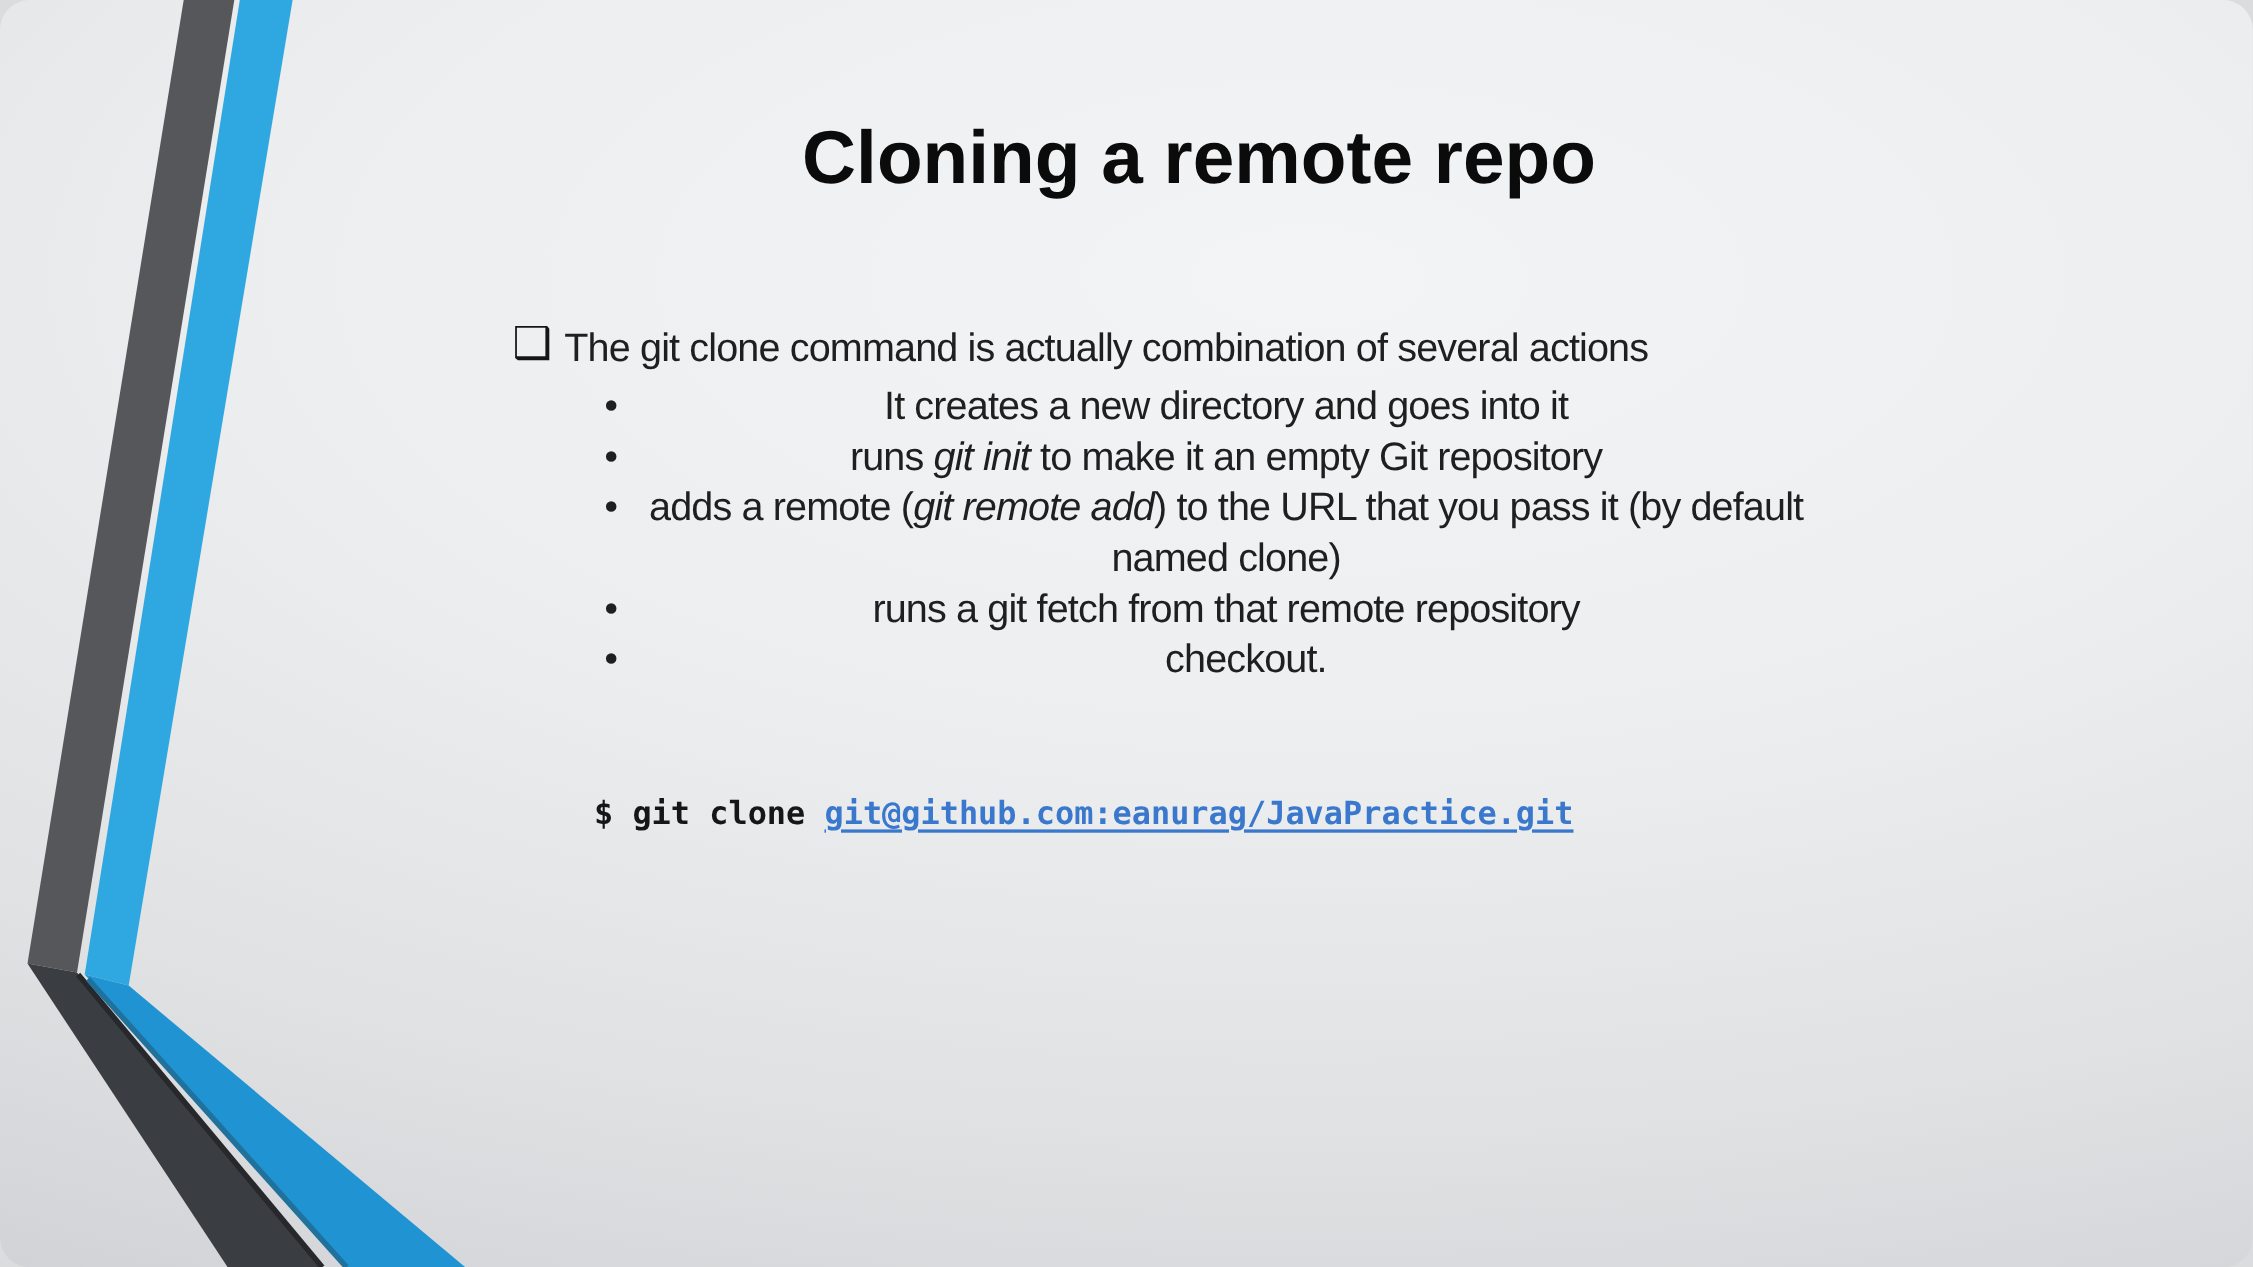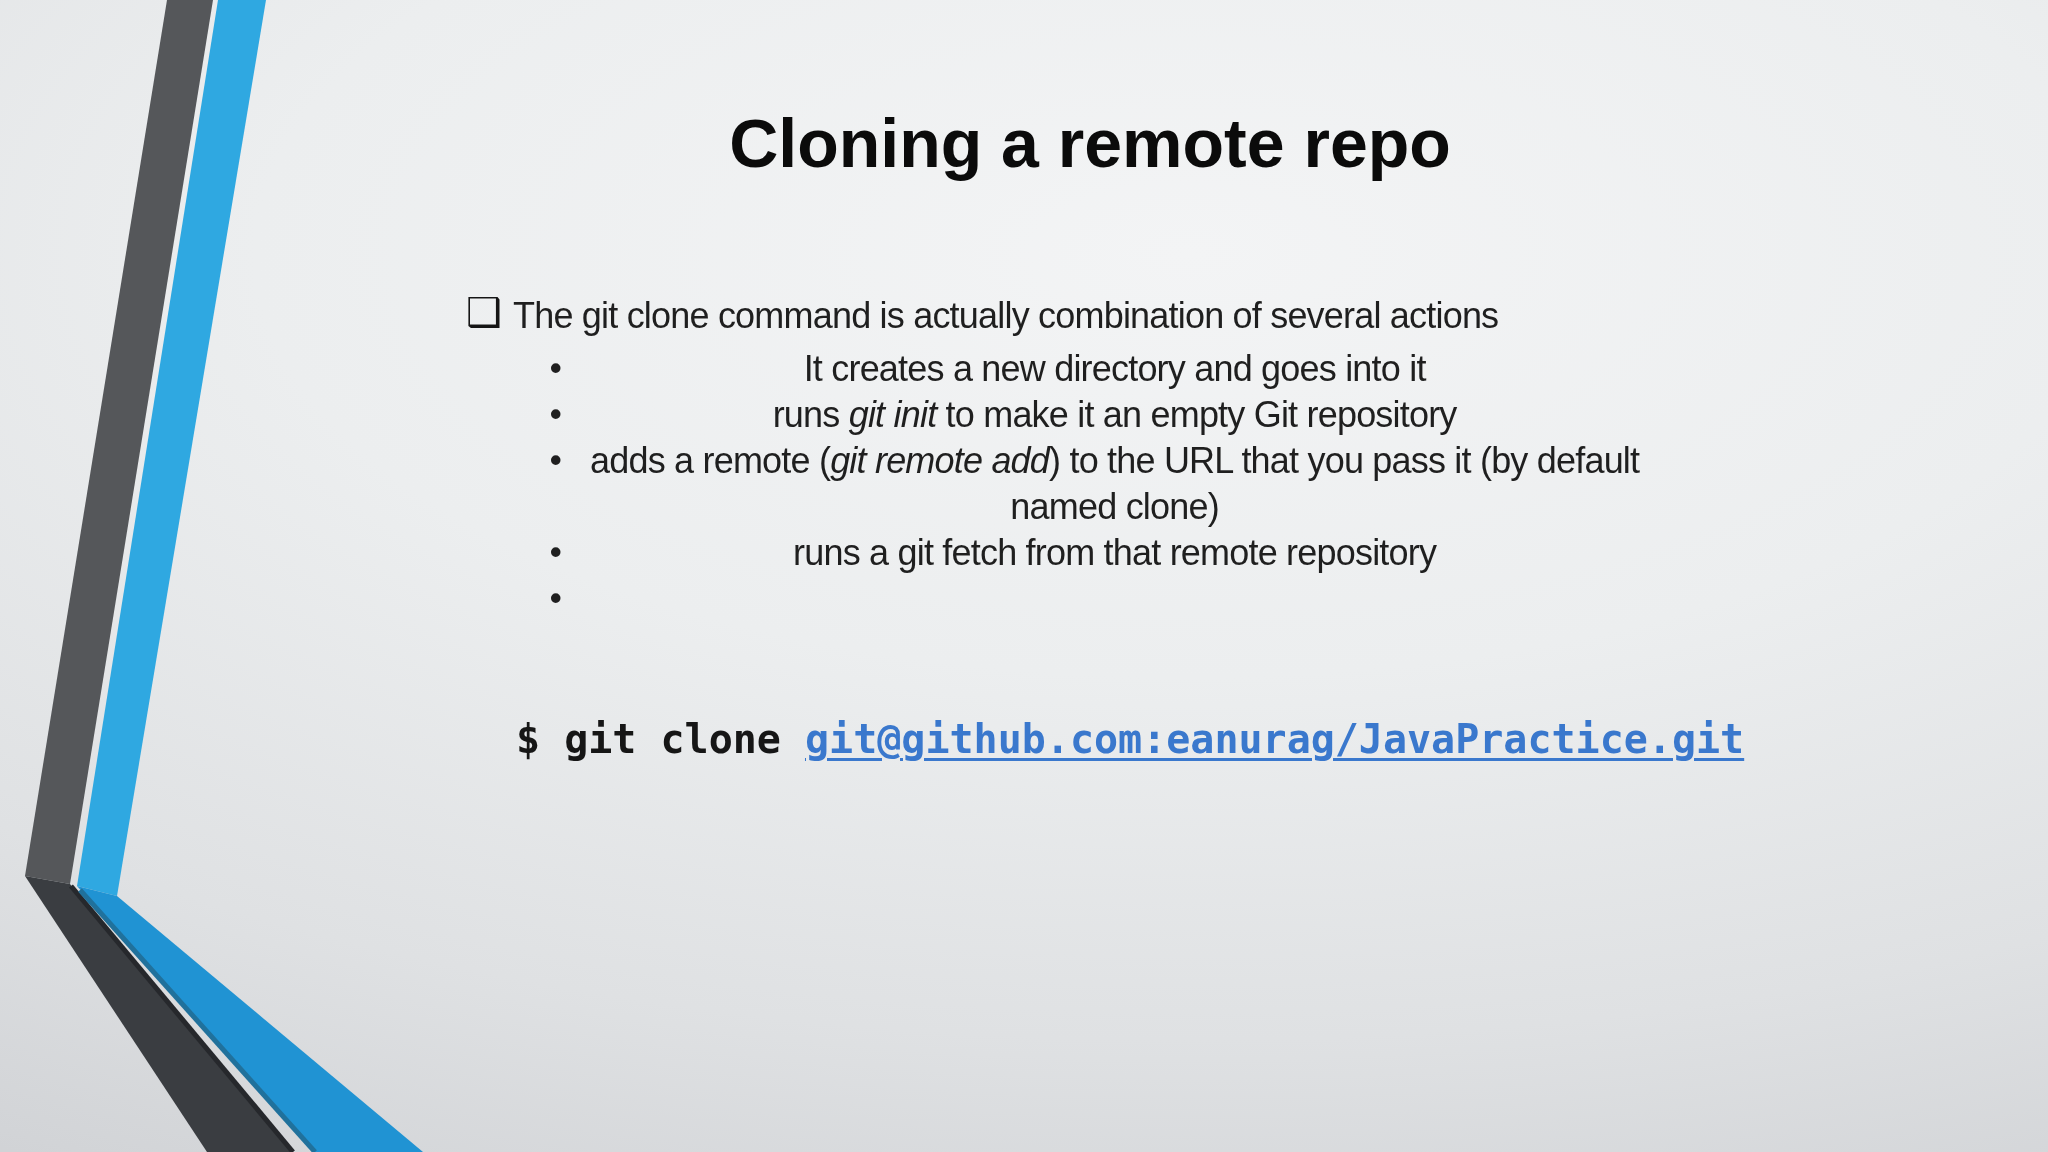--- a/index.html
+++ b/index.html
@@ -6,20 +6,21 @@
   body{
     width:2048px;height:1152px;overflow:hidden;
     font-family:"Liberation Sans",sans-serif;
     background:#dadcde;
   }
   .slide{
     position:absolute;left:0;top:0;width:2048px;height:1152px;
     background:radial-gradient(130% 105% at 58% 22%,
       #f3f4f5 0%, #eceeef 35%, #dfe1e3 65%, #d2d4d7 85%, #c7c9cd 100%);
     overflow:hidden;
+    border-radius:27px;
   }
   svg.deco{position:absolute;left:0;top:0;width:2048px;height:1152px;display:block;}
 
   .title{
     position:absolute;left:140px;right:8px;top:104px;
     text-align:center;
     font-size:68px;font-weight:bold;color:#0b0b0b;
     letter-spacing:0;
   }
 
@@ -43,23 +44,23 @@
   .sub-bullet .marker{
     position:absolute;left:-44px;top:1px;
     font-family:"DejaVu Sans",sans-serif;
     font-size:33px;letter-spacing:0;color:#1f1f1f;
   }
   .sub-line{white-space:nowrap;text-align:center;}
   .sub-line.indent{margin-left:36px;}
   .sub-line .it{font-style:italic;}
 
   .code{
-    position:absolute;left:516px;top:716px;
+    position:absolute;left:540px;top:716px;
     font-family:"DejaVu Sans Mono",monospace;
-    font-weight:bold;font-size:40px;line-height:46px;
+    font-weight:bold;font-size:29px;line-height:46px;
     color:#161616;white-space:nowrap;
   }
   .code .blank{height:46px;}
   .code a{
     color:var(--link-color,#3a78cd);
     text-decoration:underline;
     text-decoration-thickness:3px;
     text-underline-offset:5px;
     cursor:pointer;
   }
@@ -103,20 +104,21 @@
         <span class="marker">•</span>
         <div class="sub-line"><span>adds a remote (</span><span class="it">git remote add</span><span>) to the URL that you pass it (by default</span></div>
         <div class="sub-line"><span>named clone)</span></div>
       </div>
       <div class="sub-bullet">
         <span class="marker">•</span>
         <div class="sub-line"><span>runs a git fetch from that remote repository</span></div>
       </div>
       <div class="sub-bullet">
         <span class="marker">•</span>
+        <div class="sub-line indent"><span>checkout.</span></div>
       </div>
     </div>
 
   <div class="code">
     <div class="code-line"><span>$ git clone </span><a>git@github.com:eanurag/JavaPractice.git</a></div>
     <div class="blank"></div>
   </div>
 
 </div>
 

